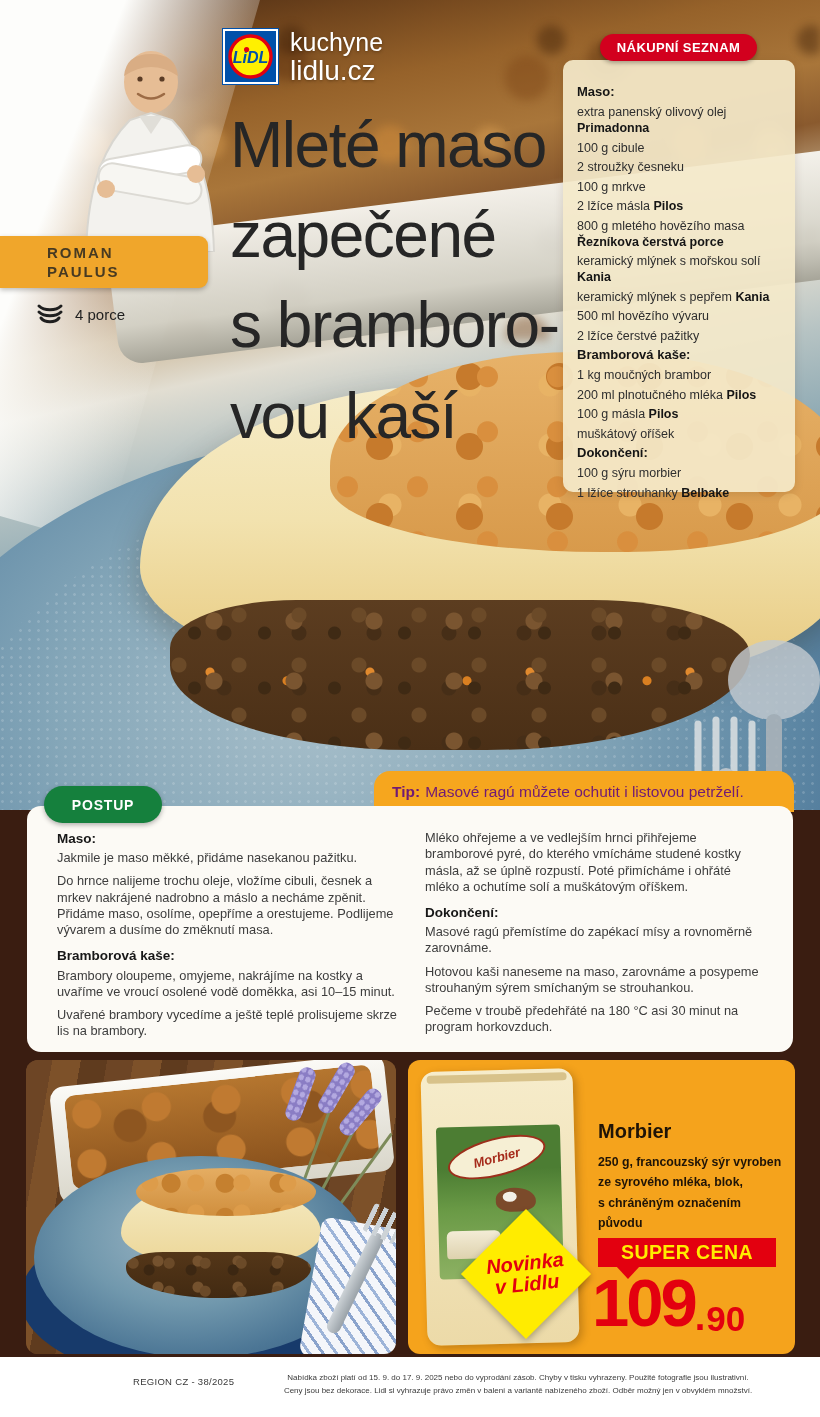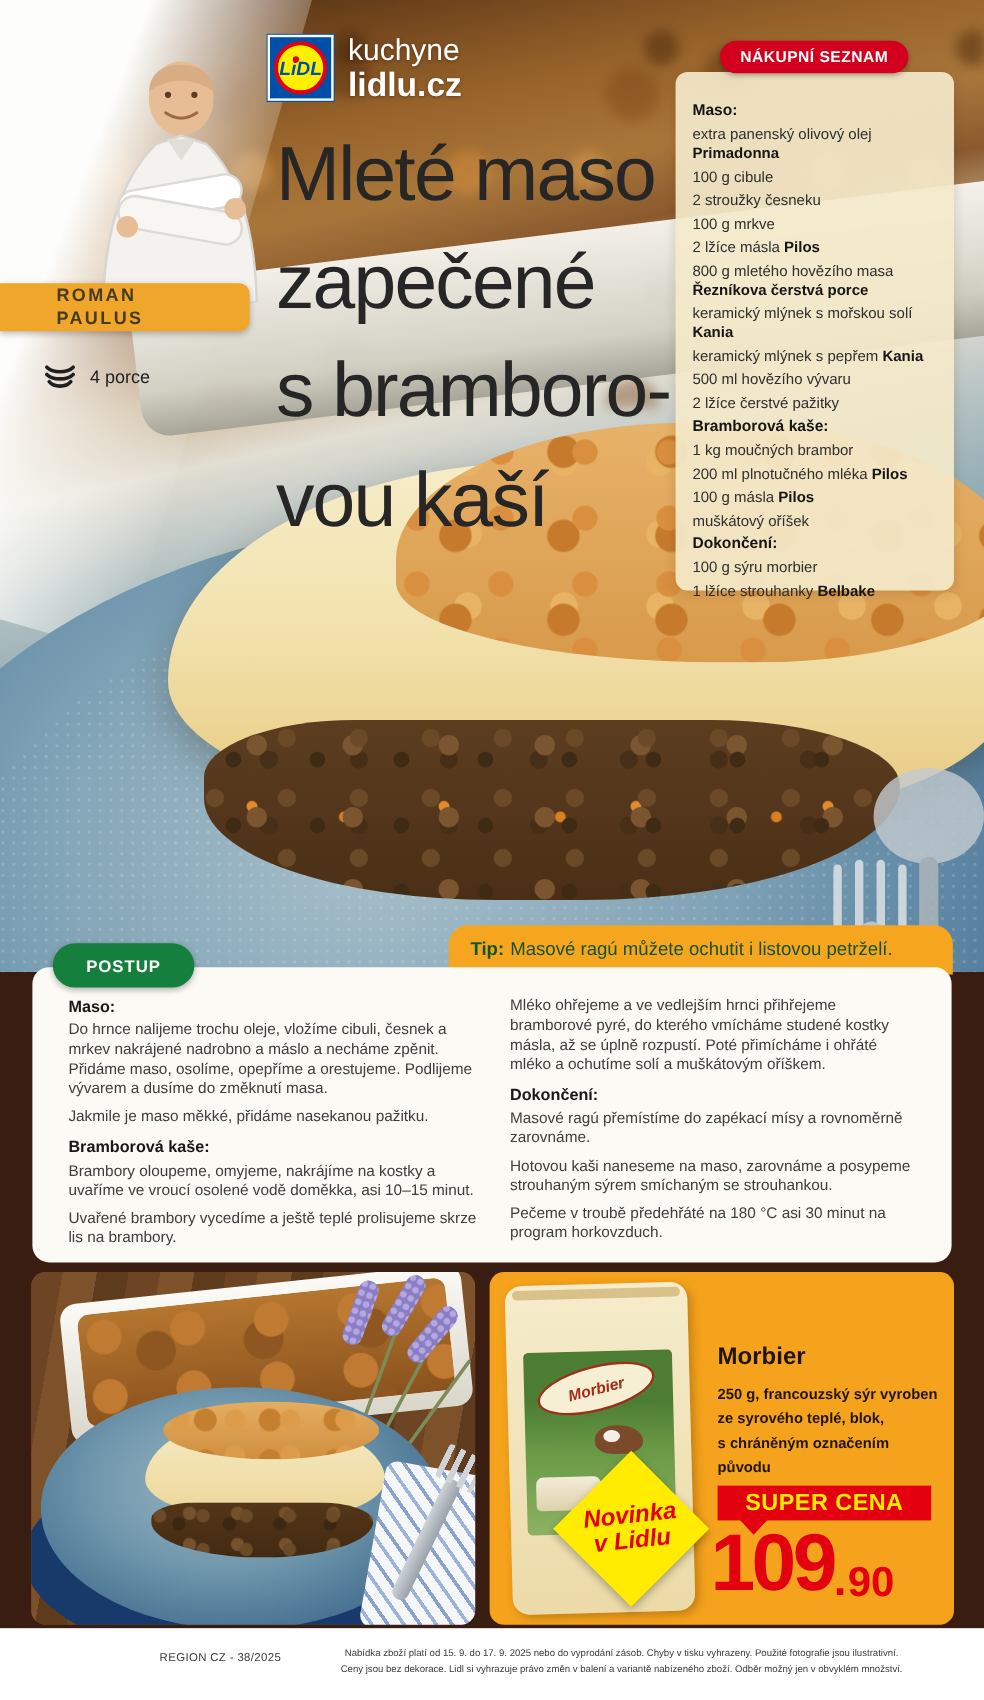--- a/index.html
+++ b/index.html
@@ -35,39 +35,39 @@
      radial-gradient(circle at 25% 80%, #e18a2e 0 4px, transparent 5px),
      radial-gradient(circle at 65% 85%, #d97f21 0 4px, transparent 5px),
      linear-gradient(180deg,#5c3d20,#4a2f16);
      background-size:60px 50px,70px 55px,80px 60px,75px 55px,160px 90px,180px 95px,100% 100%;}
   .cutlery{position:absolute;right:-14px;top:628px;width:210px;height:190px;opacity:.9;}
 
   
   .logo{position:absolute;left:222px;top:28px;width:57px;height:57px;}
   .site{position:absolute;left:290px;top:30px;color:#fff;text-shadow:0 1px 3px rgba(60,35,10,.55);line-height:1;}
   .site .l1{font-size:25px;font-weight:400;}
-  .site .l2{font-size:28px;font-weight:700;margin-top:2px;}
+  .site .l2{font-size:28px;font-weight:400;margin-top:2px;}
 
   
   .chef{position:absolute;left:58px;top:46px;width:182px;height:206px;}
-  .chef-badge{position:absolute;left:0;top:236px;width:208px;height:40px;background:#f0a62b;border-radius:0 9px 9px 0;display:flex;flex-direction:column;justify-content:center;padding-left:47px;box-sizing:border-box;color:#473a22;font-weight:700;font-size:15px;letter-spacing:2px;line-height:1.3;box-shadow:0 2px 5px rgba(0,0,0,.25);}
+  .chef-badge{position:absolute;left:0;top:236px;width:208px;height:52px;background:#f0a62b;border-radius:0 9px 9px 0;display:flex;flex-direction:column;justify-content:center;padding-left:47px;box-sizing:border-box;color:#473a22;font-weight:700;font-size:15px;letter-spacing:2px;line-height:1.3;box-shadow:0 2px 5px rgba(0,0,0,.25);}
   .servings{position:absolute;left:36px;top:303px;display:flex;align-items:center;gap:11px;color:#1f1f1f;font-size:15px;}
 
   
   .page-title{position:absolute;left:230px;top:100px;width:370px;color:#262626;font-size:64px;line-height:1.41;letter-spacing:-1.5px;font-weight:400;}
 
   
   .shop-card{position:absolute;left:563px;top:60px;width:232px;height:432px;background:rgba(244,233,202,.92);border-radius:10px;padding:22px 14px 10px;box-sizing:border-box;box-shadow:0 2px 10px rgba(60,35,10,.15);}
   .shop-badge{position:absolute;left:600px;top:34px;width:157px;height:27px;background:#d2001e;border-radius:14px;color:#fff;font-weight:700;font-size:13px;display:flex;align-items:center;justify-content:center;letter-spacing:.4px;box-shadow:0 2px 4px rgba(0,0,0,.3);z-index:3;}
   .sl-line{font-size:12.5px;line-height:1.28;color:#2e2e2e;margin-bottom:3.5px;}
   .sl-line .b{font-weight:700;color:#151515;}
   .sl-h{font-weight:700;color:#151515;font-size:13px;margin-top:2px;}
 
   
-  .tip{position:absolute;left:374px;top:771px;width:420px;height:41px;background:#f6a61e;border-radius:16px 16px 0 0;display:flex;align-items:center;padding-left:18px;box-sizing:border-box;font-size:15.5px;color:#14532d;z-index:4;}
+  .tip{position:absolute;left:374px;top:771px;width:420px;height:41px;background:#f6a61e;border-radius:16px 16px 0 0;display:flex;align-items:center;padding-left:18px;box-sizing:border-box;font-size:15.5px;color:#701a75;z-index:4;}
   .tip .lbl{font-weight:700;margin-right:5px;}
 
   
   .dark-section{position:absolute;left:0;top:810px;width:820px;height:547px;background:#3a1d11;}
 
   
   .postup-card{position:absolute;left:27px;top:806px;width:766px;height:246px;background:#fcfaf5;border-radius:14px;z-index:5;overflow:hidden;display:flex;padding:24px 26px 0 30px;box-sizing:border-box;gap:26px;}
   .postup-badge{position:absolute;left:44px;top:786px;width:118px;height:37px;background:#15803d;border-radius:19px;color:#fff;font-weight:700;font-size:14px;display:flex;align-items:center;justify-content:center;letter-spacing:.8px;z-index:6;box-shadow:0 2px 5px rgba(0,0,0,.3);}
   .pcol{flex:1;font-size:12.8px;line-height:1.27;color:#3d3d3d;}
   .pcol h4{margin:0 0 3px;font-size:13.5px;color:#171717;}
@@ -225,22 +225,22 @@
     <span class="lbl">Tip:</span>
     <span>Masové ragú můžete ochutit i listovou petrželí.</span>
   </div>
 
   <div class="dark-section"></div>
 
   <div class="postup-badge">POSTUP</div>
   <div class="postup-card">
     <div class="pcol" id="postup-col-left">
         <h4>Maso:</h4>
+        <p>Jakmile je maso měkké, přidáme nasekanou pažitku.</p>
         <p>Do hrnce nalijeme trochu oleje, vložíme cibuli, česnek a mrkev nakrájené nadrobno a máslo a necháme zpěnit. Přidáme maso, osolíme, opepříme a orestujeme. Podlijeme vývarem a dusíme do změknutí masa.</p>
-        <p>Jakmile je maso měkké, přidáme nasekanou pažitku.</p>
         <h4>Bramborová kaše:</h4>
         <p>Brambory oloupeme, omyjeme, nakrájíme na kostky a uvaříme ve vroucí osolené vodě doměkka, asi 10–15 minut.</p>
         <p>Uvařené brambory vycedíme a ještě teplé prolisujeme skrze lis na brambory.</p>
       </div>
     <div class="pcol" id="postup-col-right">
         <p>Mléko ohřejeme a ve vedlejším hrnci přihřejeme bramborové pyré, do kterého vmícháme studené kostky másla, až se úplně rozpustí. Poté přimícháme i ohřáté mléko a ochutíme solí a muškátovým oříškem.</p>
         <h4>Dokončení:</h4>
         <p>Masové ragú přemístíme do zapékací mísy a rovnoměrně zarovnáme.</p>
         <p>Hotovou kaši naneseme na maso, zarovnáme a posypeme strouhaným sýrem smíchaným se strouhankou.</p>
         <p>Pečeme v troubě předehřáté na 180 °C asi 30 minut na program horkovzduch.</p>
@@ -278,21 +278,21 @@
     <div class="sticker">
       <div class="sticker-inner">
         <div>Novinka</div>
         <div>v Lidlu</div>
       </div>
     </div>
     <div class="prod">
       <div class="prod-name">Morbier</div>
       <div class="prod-desc" id="prod-desc">
           <div>250 g, francouzský sýr vyroben</div>
-          <div>ze syrového teplé, blok,</div>
+          <div>ze syrového mléka, blok,</div>
           <div>s chráněným označením původu</div>
           <div>1 kg = 439,60 Kč</div>
         </div>
     </div>
     <div class="supercena">SUPER CENA</div>
     <div class="sc-tri"></div>
     <div class="price">
       <span class="p-main">109</span>
       <span class="p-dot">.</span>
       <span class="p-sup">

